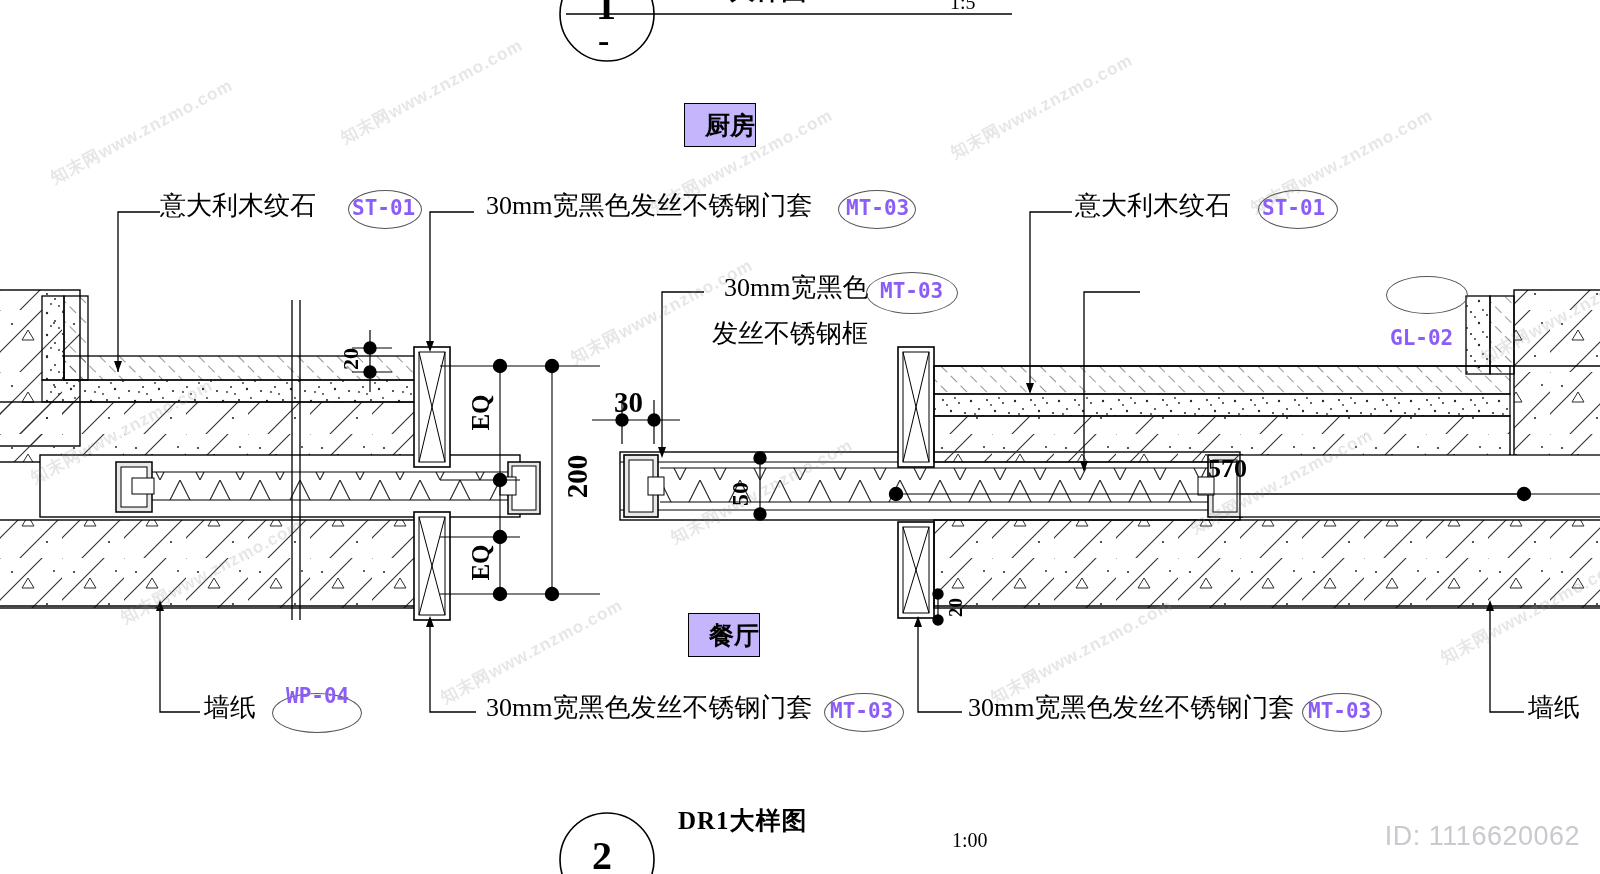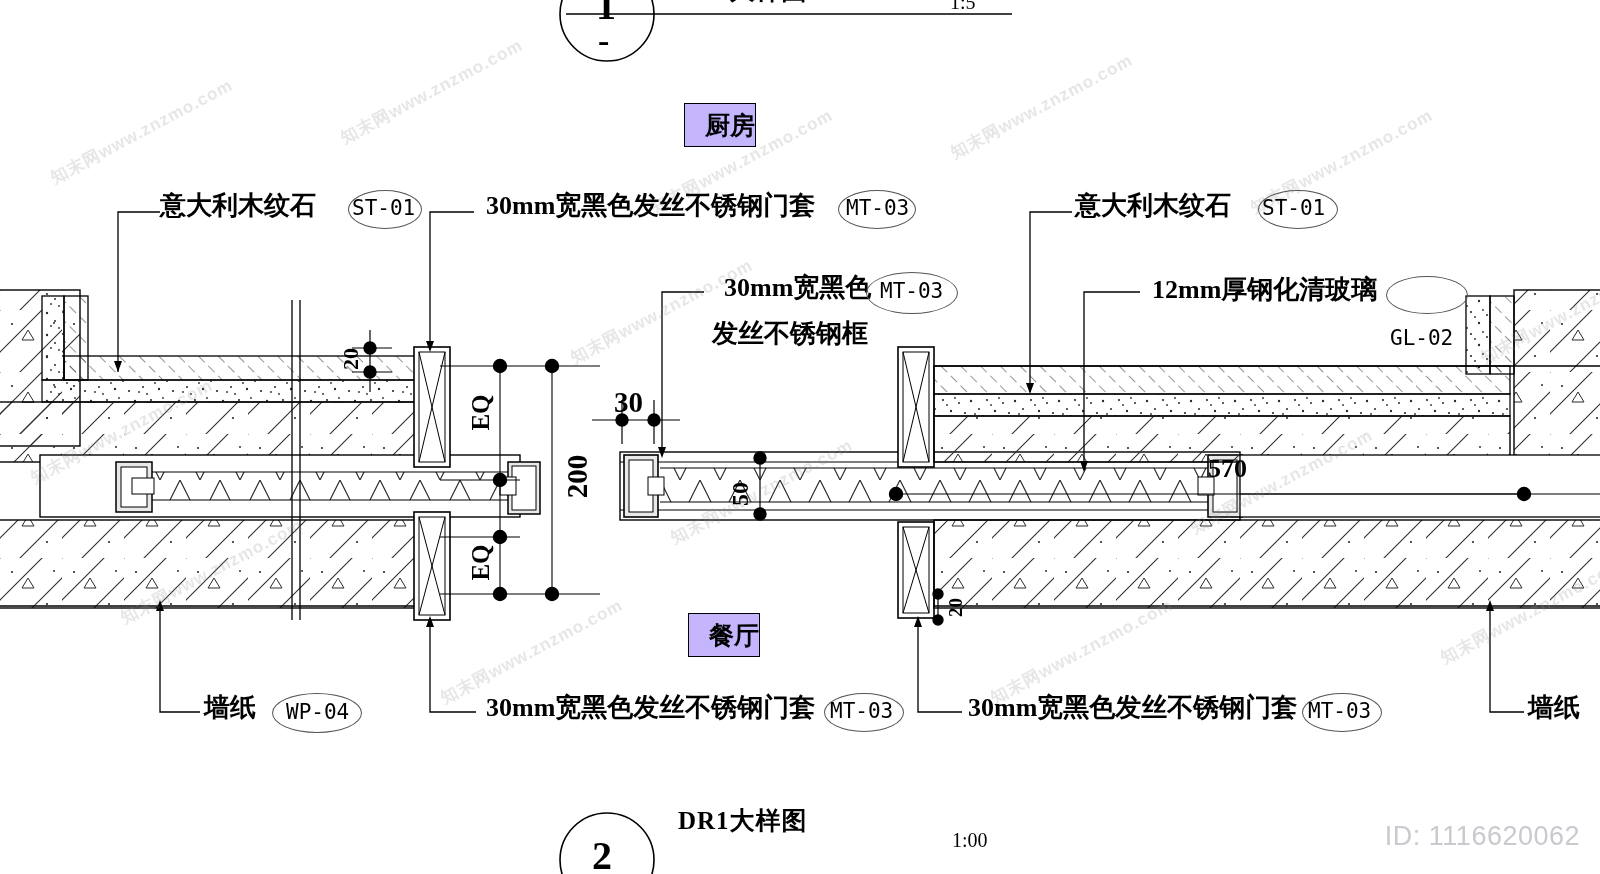--- a/index.html
+++ b/index.html
@@ -8,26 +8,26 @@
     font-family:"Liberation Serif","DejaVu Serif",serif;
     color:#000;
   }
   #stage{position:absolute;left:0;top:0;width:1600px;height:874px;}
   svg#cad{position:absolute;left:0;top:0;width:1600px;height:874px;}
 
   
   .t{position:absolute;white-space:nowrap;color:#000;line-height:1;}
   .cn{font-family:"Liberation Serif","DejaVu Serif",serif;font-weight:700;}
   .num{font-family:"Liberation Serif","DejaVu Serif",serif;font-weight:700;}
-  .tag{font-family:"DejaVu Sans Mono","Liberation Mono",monospace;font-weight:400;color:#000000;}
+  .tag{font-family:"DejaVu Sans Mono","Liberation Mono",monospace;font-weight:700;color:#8b5cf6;}
 
   .title-main{font-size:25px;font-weight:700;letter-spacing:1px;}
   .title-scale{font-size:20px;font-weight:400;}
 
-  .lbl{font-size:26px;font-weight:700;}
+  .lbl{font-size:26px;font-weight:400;}
 
   .room{font-size:25px;font-weight:700;}
   .roombox{position:absolute;border:1.6px solid #000;background:#c4b5fd;
            display:flex;align-items:center;justify-content:flex-end;}
 
   .dim{font-size:25px;font-weight:700;}
   .dim-v{transform-origin:50% 50%;}
   .circ{position:absolute;border:1.7px solid #555;border-radius:50%;background:transparent;}
 
   
@@ -323,27 +323,26 @@
 
   <div class="t cn lbl" style="left:712px;top:275px;margin-left:12px;">30mm宽黑色</div>
   <div class="t cn lbl" style="left:712px;top:321px;">发丝不锈钢框</div>
   <div class="circ" style="left:866px;top:272px;width:90px;height:40px;"></div>
   <div class="t tag" style="left:880px;top:281px;font-size:21px;">MT-03</div>
 
   <div class="t cn lbl" style="left:1075px;top:193px;">意大利木纹石</div>
   <div class="circ" style="left:1258px;top:190px;width:78px;height:37px;"></div>
   <div class="t tag" style="left:1262px;top:198px;font-size:21px;">ST-01</div>
 
-  <div class="t cn lbl" style="left:1152px;top:277px;">12mm厚钢化清玻璃</div>
   <div class="circ" style="left:1386px;top:276px;width:80px;height:36px;"></div>
   <div class="t tag" style="left:1390px;top:284px;font-size:21px;margin-top:44px;">GL-02</div>
 
   <div class="t cn lbl" style="left:204px;top:695px;">墙纸</div>
   <div class="circ" style="left:272px;top:693px;width:88px;height:38px;"></div>
-  <div class="t tag" style="left:286px;top:702px;font-size:21px;">WP-04</div>
+  <div class="t tag" style="left:286px;top:686px;font-size:21px;">WP-04</div>
 
   <div class="t cn lbl" style="left:486px;top:695px;">30mm宽黑色发丝不锈钢门套</div>
   <div class="circ" style="left:824px;top:693px;width:78px;height:37px;"></div>
   <div class="t tag" style="left:830px;top:701px;font-size:21px;">MT-03</div>
 
   <div class="t cn lbl" style="left:968px;top:695px;">30mm宽黑色发丝不锈钢门套</div>
   <div class="circ" style="left:1302px;top:693px;width:78px;height:37px;"></div>
   <div class="t tag" style="left:1308px;top:701px;font-size:21px;">MT-03</div>
 
   <div class="t cn lbl" style="left:1528px;top:695px;">墙纸</div>

